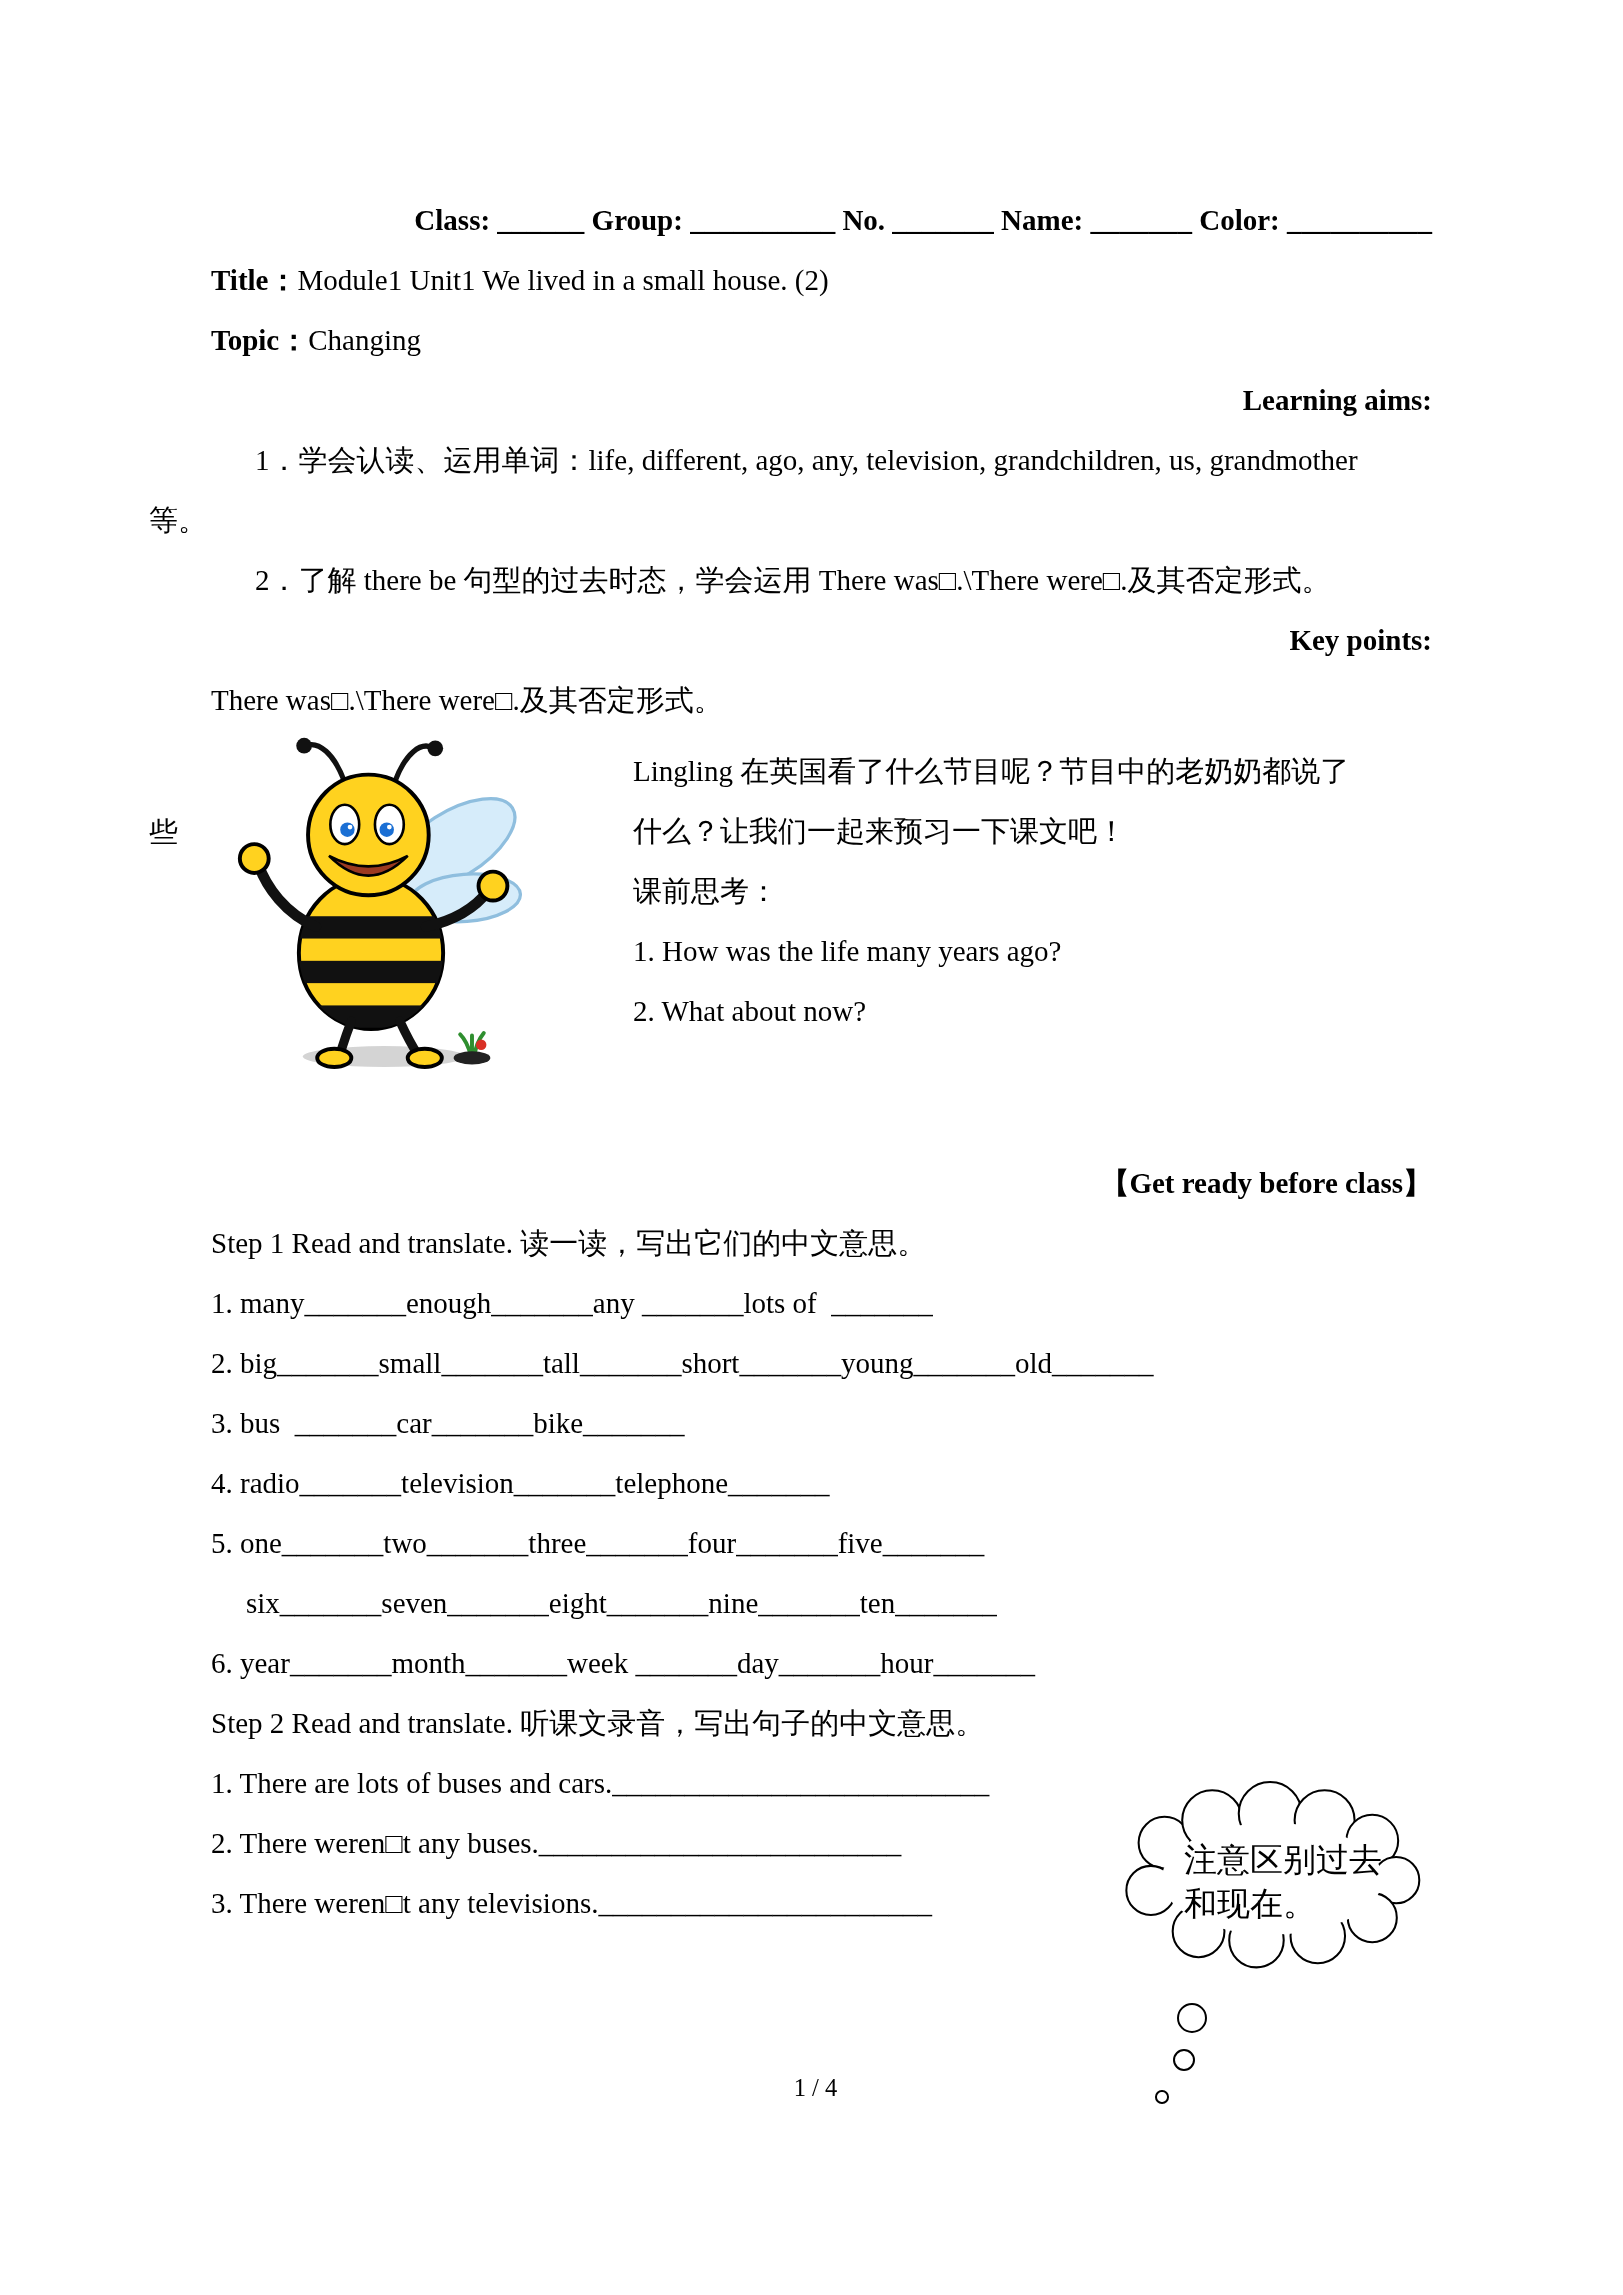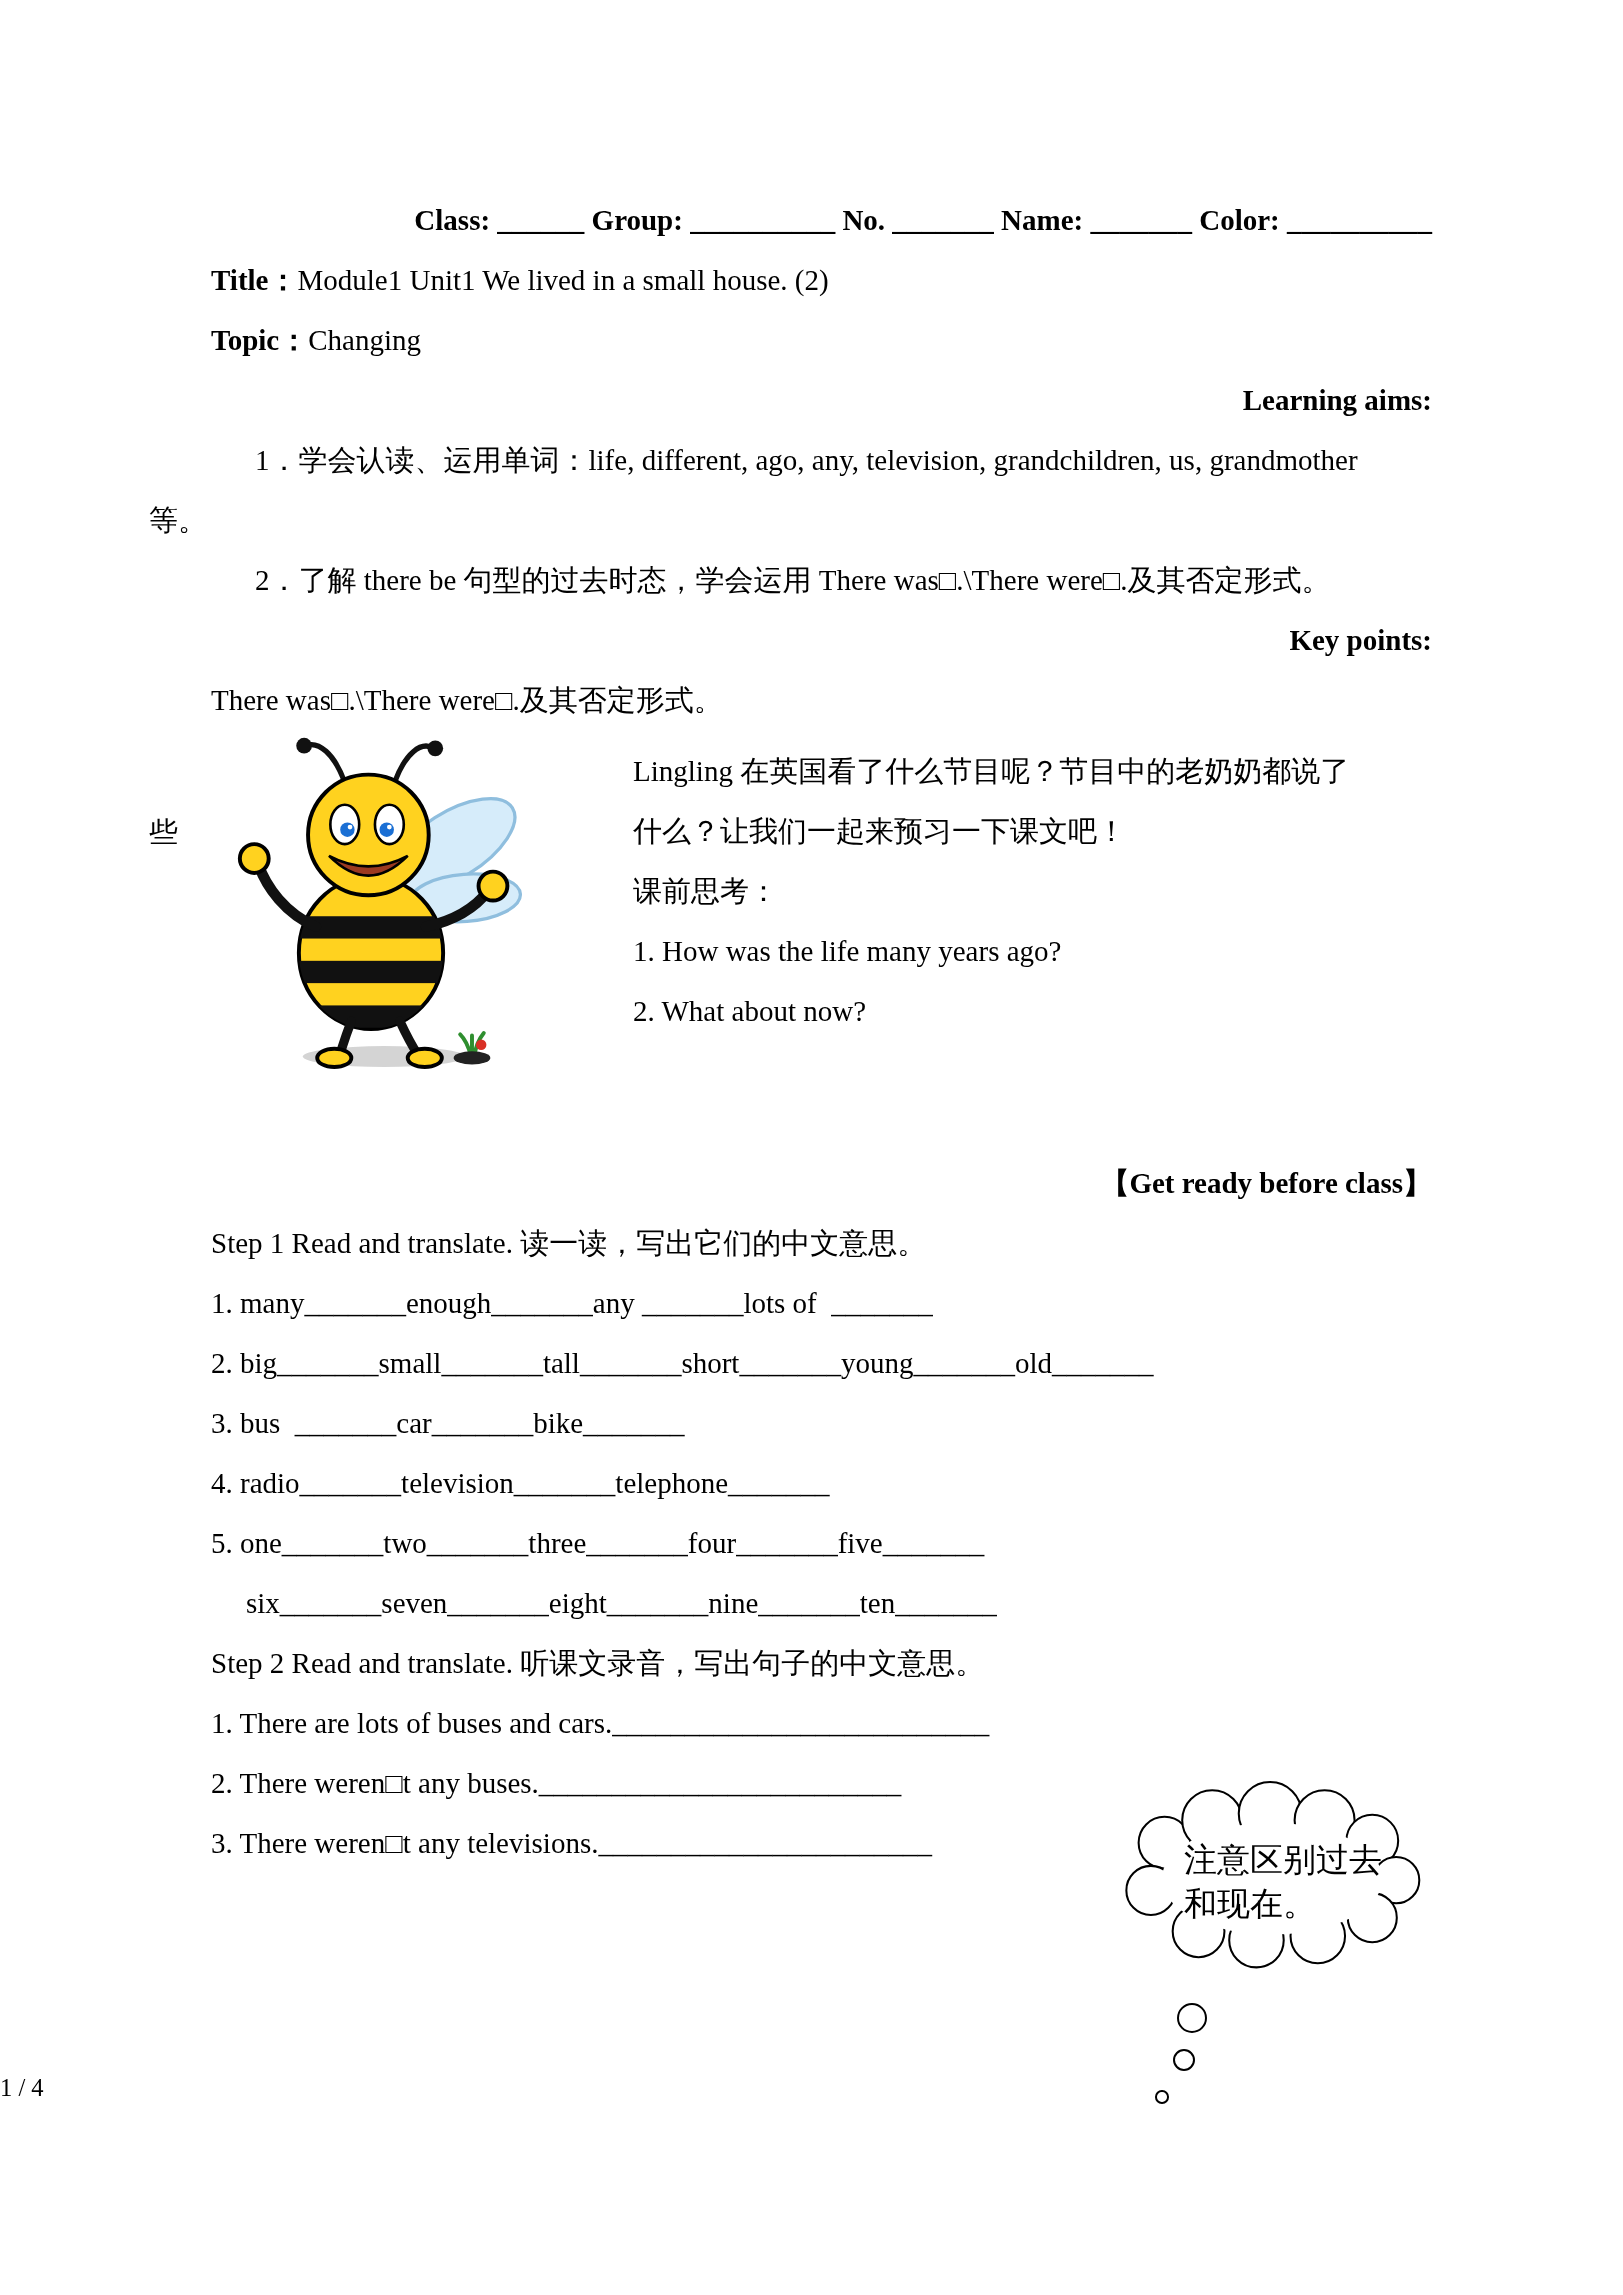--- a/index.html
+++ b/index.html
@@ -27,21 +27,21 @@
 
   
   .thought-cloud { position:absolute; left:1110px; top:1778px; width:327px; height:218px; }
   .thought-cloud svg { position:absolute; left:0; top:0; width:100%; height:100%; }
   .cloud-text { position:absolute; left:74px; top:60px; font-size:33px; line-height:44px; }
   .trail { position:absolute; border:2px solid #000; border-radius:50%; background:#fff; }
   .trail1 { left:1177px; top:2003px; width:30px; height:30px; }
   .trail2 { left:1173px; top:2049px; width:22px; height:22px; }
   .trail3 { left:1155px; top:2090px; width:13.6px; height:13.6px; }
 
-  .footer { position:absolute; left:0; right:0; top:2074px; text-align:left; font-size:24.5px; }
+  .footer { position:absolute; left:8px; right:0; top:2074px; text-align:center; font-size:24.5px; }
 </style>
 </head>
 <body>
 
 <div class="page">
   <div class="content">
 
     <div class="line bold">Class: ______ Group: __________ No. _______ Name: _______ Color: __________</div>
 
     <div class="line"><span class="bold">Title：</span><span>Module1 Unit1 We lived in a small house. (2)</span></div>
@@ -124,20 +124,21 @@
 
     <div class="line bold gap-top-xl">【Get ready before class】</div>
 
     <div class="line">Step 1 Read and translate. 读一读，写出它们的中文意思。</div>
     <div class="line">1. many_______enough_______any _______lots of  _______</div>
     <div class="line">2. big_______small_______tall_______short_______young_______old_______</div>
     <div class="line">3. bus  _______car_______bike_______</div>
     <div class="line">4. radio_______television_______telephone_______</div>
     <div class="line">5. one_______two_______three_______four_______five_______</div>
     <div class="line indent-sm">six_______seven_______eight_______nine_______ten_______</div>
+    <div class="line">6. year_______month_______week _______day_______hour_______</div>
 
     <div class="line">Step 2 Read and translate. 听课文录音，写出句子的中文意思。</div>
     <div class="line">1. There are lots of buses and cars.__________________________</div>
     <div class="line">2. There weren□t any buses._________________________</div>
     <div class="line">3. There weren□t any televisions._______________________</div>
 
   </div>
 
   <div class="thought-cloud">
     <svg viewBox="0 0 480 320" aria-hidden="true">

